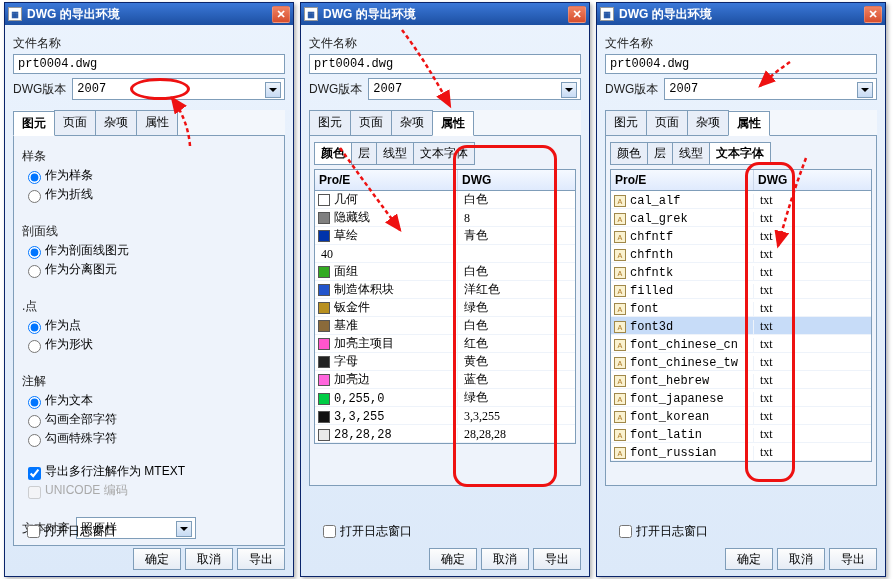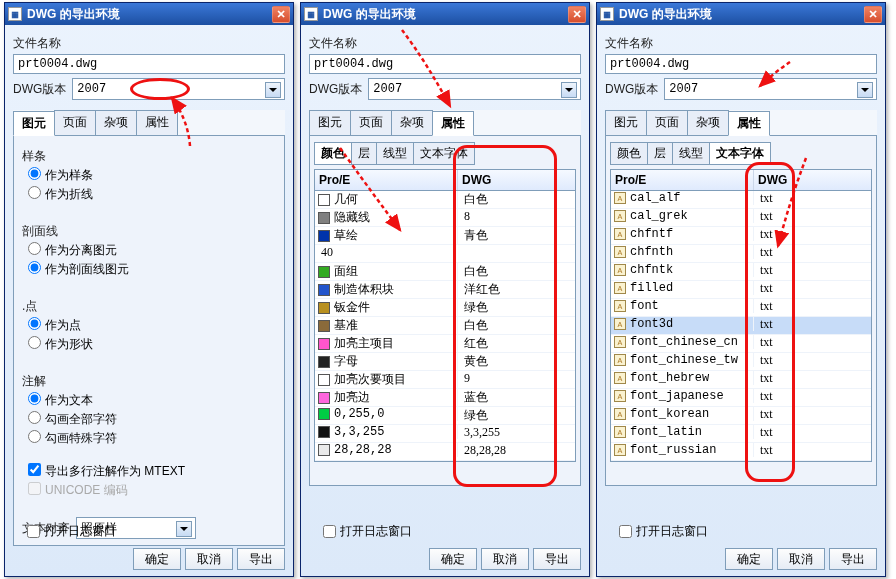--- a/index.html
+++ b/index.html
@@ -42,30 +42,30 @@
   .row .select::after { content:""; position:absolute; right:3px; top:3px; width:14px; height:14px; background:linear-gradient(#eef4fb,#c7dbf4); border:1px solid #7f9db9; }
   .row .select::before { content:""; position:absolute; right:7px; top:9px; border-left:4px solid transparent; border-right:4px solid transparent; border-top:4px solid #000; z-index:2; }
   .tabs { display:flex; margin-top:10px; background:#f3f7fc; border-bottom:1px solid #7f9db9; }
   .tab { padding:3px 8px; border:1px solid #7f9db9; border-bottom:none; background:#e8eef8; margin-right:-1px; cursor:pointer; }
   .tab.active { background:#fff; border-bottom:1px solid #fff; position:relative; top:1px; z-index:2; font-weight:bold; }
   .tabbody { border:1px solid #7f9db9; border-top:none; background:#eef3fb; padding:6px 8px; min-height:350px; }
   .subtabs { display:flex; margin-bottom:4px; }
   .subtab { padding:2px 6px; border:1px solid #7f9db9; background:#e8eef8; margin-right:-1px; cursor:pointer; font-size:12px; }
   .subtab.active { background:#fff; font-weight:bold; }
   .group-label { margin: 6px 0 2px; color:#222; }
-  .opt { display:flex; align-items:flex-start; margin:2px 0 2px 6px; gap:4px; }
+  .opt { display:flex; align-items:flex-end; margin:2px 0 2px 6px; gap:4px; }
   .opt input { margin:0; }
   .sep { height:12px; }
   .tbl { width:100%; border:1px solid #7f9db9; background:#fff; }
   .tbl-head { display:flex; background:linear-gradient(#f5f9ff,#dfeafd); border-bottom:1px solid #7f9db9; }
   .tbl-head > div { padding:3px 4px; font-weight:bold; }
   .col1 { flex: 0 0 55%; border-right:1px solid #cbd7ea; }
   .col2 { flex: 1; }
   .scroll { max-height: 300px; overflow-y:auto; position:relative; }
-  .tr { display:flex; border-bottom:1px solid #eef3fa; align-items:flex-start; height:18px; }
+  .tr { display:flex; border-bottom:1px solid #eef3fa; align-items:flex-end; height:18px; }
   .tr .c1 { flex: 0 0 55%; display:flex; align-items:center; gap:4px; padding-left:3px; border-right:1px solid #eef3fa; font-family:"Courier New", monospace; }
   .tr .c2 { flex:1; padding-left:6px; font-family:"SimSun","宋体"; }
   .swatch { width:12px; height:12px; border:1px solid #555; flex:0 0 12px; }
   .ficon { width:12px; height:12px; border:1px solid #a0884a; background:#faf2d0; display:flex;align-items:center;justify-content:center;font-size:8px;color:#b08030; flex:0 0 12px; }
   .tr.sel { background:#c7dcf8; }
   .bottom { position:absolute; bottom:6px; left:8px; right:8px; }
   .logrow { display:flex; align-items:center; gap:4px; margin-bottom:8px;padding-left:14px; }
   .btns { display:flex; justify-content:flex-end; gap:4px; }
   .btn { min-width:48px; height:22px; background:linear-gradient(#fdfdfd,#e6ecf5); border:1px solid #7f9db9; cursor:pointer; font-size:12px; padding:0 8px; }
 
@@ -108,26 +108,26 @@
           <span>作为样条</span>
         </label>
       <label class="opt">
           <input type="radio" name="g1" style="">
           <span>作为折线</span>
         </label>
 
       <div class="sep"></div>
       <div class="group-label">剖面线</div>
       <label class="opt">
+          <input type="radio" name="g2" checked="" style="">
+          <span>作为剖面线图元</span>
+        </label>
+      <label class="opt">
           <input type="radio" name="g2" style="">
           <span>作为分离图元</span>
-        </label>
-      <label class="opt">
-          <input type="radio" name="g2" checked="" style="">
-          <span>作为剖面线图元</span>
         </label>
 
       <div class="sep"></div>
       <div class="group-label">.点</div>
       <label class="opt">
           <input type="radio" name="g3" checked="" style="">
           <span>作为点</span>
         </label>
       <label class="opt">
           <input type="radio" name="g3" style="">
@@ -277,27 +277,20 @@
             </div>
             <div class="tr">
               <div class="c1">
                 <span class="swatch" style="background:#222222"></span>
                 <span>字母</span>
               </div>
               <div class="c2">黄色</div>
             </div>
             <div class="tr">
               <div class="c1">
-                <span class="swatch" style="background:#ffffff"></span>
-                <span>加亮次要项目</span>
-              </div>
-              <div class="c2">9</div>
-            </div>
-            <div class="tr">
-              <div class="c1">
                 <span class="swatch" style="background:#ff66dd"></span>
                 <span>加亮边</span>
               </div>
               <div class="c2">蓝色</div>
             </div>
             <div class="tr">
               <div class="c1">
                 <span class="swatch" style="background:#00cc44"></span>
                 <span>0,255,0</span>
               </div>

